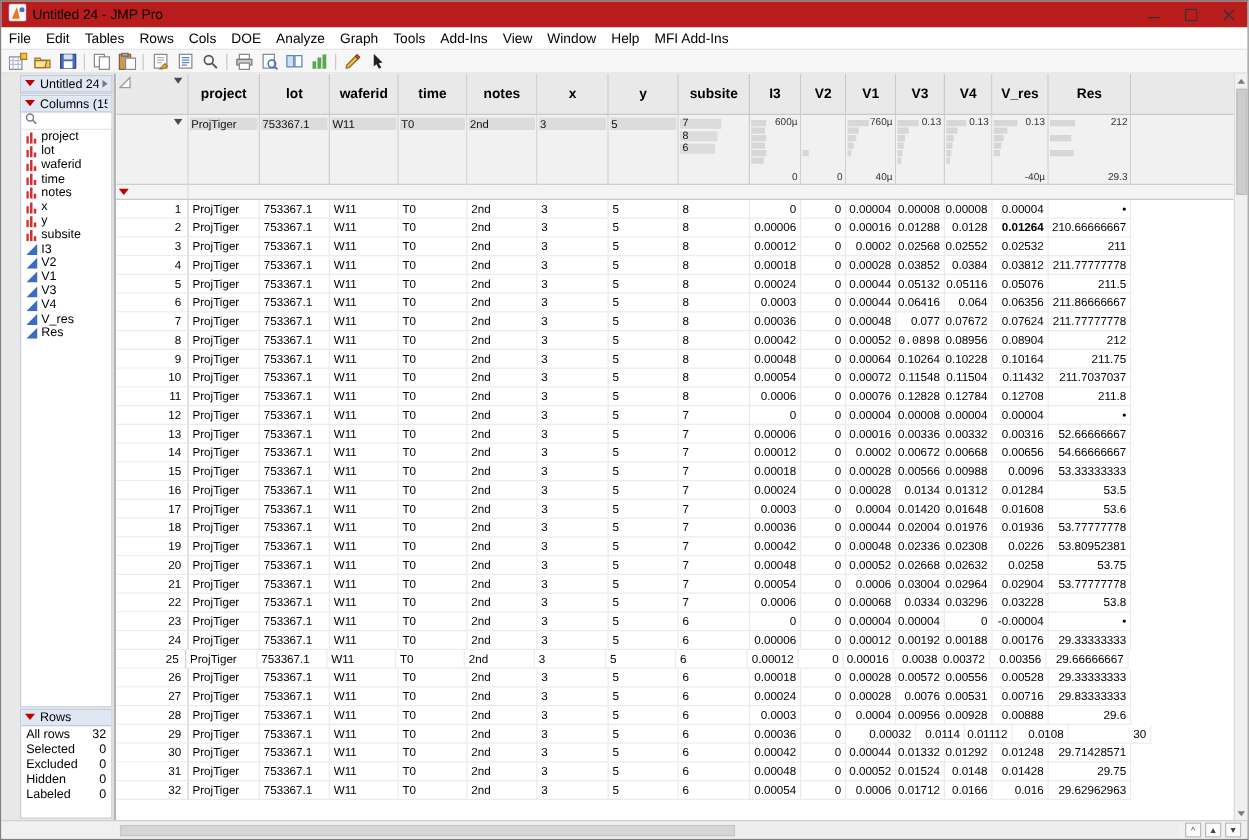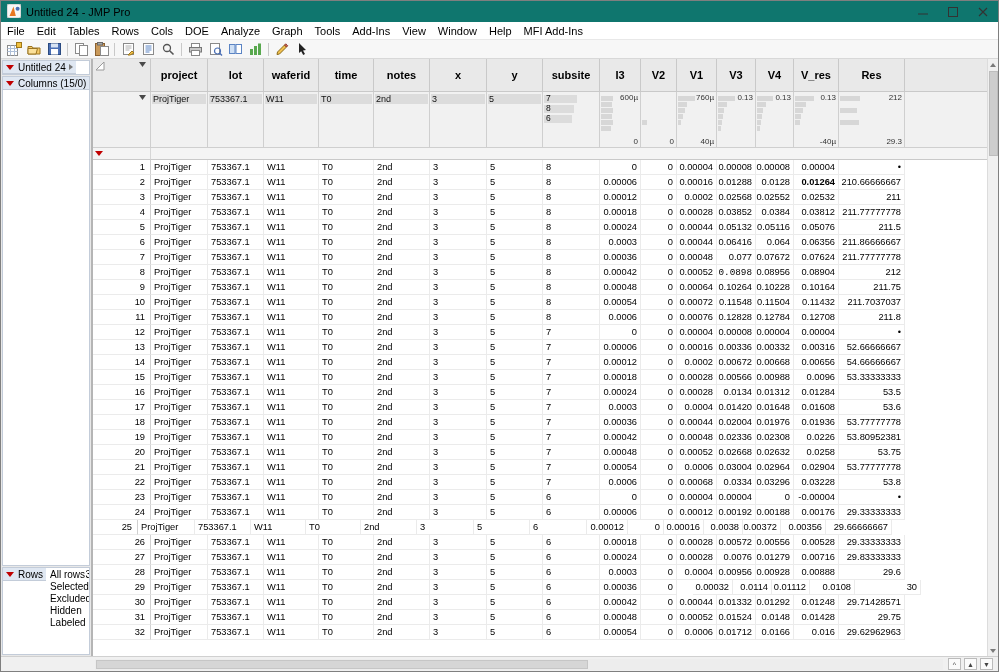--- a/index.html
+++ b/index.html
@@ -1,34 +1,34 @@
 <!DOCTYPE html>
 <html><head>
 <meta charset="utf-8">
 <style>
 *{box-sizing:border-box;margin:0;padding:0}
 html,body{width:999px;height:672px;overflow:hidden}
 body{font-family:"Liberation Sans",sans-serif;background:#d0d0d0;font-size:11px;color:#000}
 .window{width:999px;height:672px;border:1px solid #7f7f7f;background:#f0f0f0;display:flex;flex-direction:column;overflow:hidden}
 
-.titlebar{height:21px;background:#0f766e;display:flex;align-items:center;gap:5px;padding-left:6px;flex:0 0 auto}
+.titlebar{height:21px;background:#b91c1c;display:flex;align-items:center;gap:5px;padding-left:6px;flex:0 0 auto}
 .title{font-size:11px}
 .win-controls{margin-left:auto;display:flex;height:100%}
 .wc{width:30px;display:flex;align-items:center;justify-content:center}
 
 .menubar{height:17px;background:#fff;display:flex;align-items:center;font-size:11px;flex:0 0 auto}
 .menu-item{padding:0 6px;cursor:default}
 
 .toolbar{height:20px;background:#f7f7f7;border-top:1px solid #e8e8e8;border-bottom:1px solid #d8d8d8;display:flex;align-items:center;padding-left:3px;flex:0 0 auto}
 .tool-btn{width:20px;height:18px;display:flex;align-items:center;justify-content:center}
 .tb-sep{width:1px;height:13px;background:#c9c9c9;margin:0 3px}
 
 .main{flex:1;display:flex;min-height:0}
 .sidebar{width:92px;flex:0 0 auto;background:#e8e8e8;border-right:2px solid #b5b5b5;display:flex;flex-direction:column;font-size:10px}
-.panel{border:1px solid #c3ccd9;background:#fff;margin:1px 1px 0 1px;display:flex;flex-direction:row;overflow:hidden}
+.panel{border:1px solid #c3ccd9;background:#fff;margin:1px 1px 0 15px;display:flex;flex-direction:column;overflow:hidden}
 .panel-header{background:#dfe7f2;border-bottom:1px solid #c3ccd9;height:13px;display:flex;align-items:center;gap:3px;padding:0 3px;flex:0 0 auto}
 .panel-title{font-size:10px;white-space:nowrap;overflow:hidden}
 .tri-r{width:0;height:0;border-top:3px solid transparent;border-bottom:3px solid transparent;border-left:4px solid #777;margin-left:auto}
 .tp-body{height:96px}
 .src-item{display:flex;align-items:center;gap:3px;padding:2px 0 0 7px}
 .columns-panel{flex:1;min-height:0}
 .search-row{height:14px;display:flex;align-items:center;gap:2px;padding-left:3px;border-bottom:1px solid #e6e6e6;flex:0 0 auto}
 .search-row input{border:none;outline:none;width:66px;height:11px;font-size:10px;font-family:"Liberation Sans",sans-serif}
 .col-list{overflow:hidden}
 .col-item{display:flex;align-items:center;gap:3px;height:11.2px;padding-left:3px;white-space:nowrap}
@@ -1039,21 +1039,21 @@
             <div class="cell dcell num" style="width: 41px;">0.00006</div>
             <div class="cell dcell num" style="width: 36px;">0</div>
             <div class="cell dcell num" style="width: 40px;">0.00012</div>
             <div class="cell dcell num" style="width: 39px;">0.00192</div>
             <div class="cell dcell num" style="width: 38px;">0.00188</div>
             <div class="cell dcell num" style="width: 45px;">0.00176</div>
             <div class="cell dcell num" style="width: 66px;">29.33333333</div>
             <div class="cell dcell filler"></div>
           </div>
           <div class="trow data-row">
-            <div class="cell rownum" style="width: 45px;">25</div>
+            <div class="cell rownum" style="width: 56px;">25</div>
             <div class="cell dcell txt" style="width: 57px;">ProjTiger</div>
             <div class="cell dcell txt" style="width: 56px;">753367.1</div>
             <div class="cell dcell txt" style="width: 55px;">W11</div>
             <div class="cell dcell txt" style="width: 55px;">T0</div>
             <div class="cell dcell txt" style="width: 56px;">2nd</div>
             <div class="cell dcell txt" style="width: 57px;">3</div>
             <div class="cell dcell txt" style="width: 56px;">5</div>
             <div class="cell dcell txt" style="width: 57px;">6</div>
             <div class="cell dcell num" style="width: 41px;">0.00012</div>
             <div class="cell dcell num" style="width: 36px;">0</div>
@@ -1090,21 +1090,21 @@
             <div class="cell dcell txt" style="width: 55px;">W11</div>
             <div class="cell dcell txt" style="width: 55px;">T0</div>
             <div class="cell dcell txt" style="width: 56px;">2nd</div>
             <div class="cell dcell txt" style="width: 57px;">3</div>
             <div class="cell dcell txt" style="width: 56px;">5</div>
             <div class="cell dcell txt" style="width: 57px;">6</div>
             <div class="cell dcell num" style="width: 41px;">0.00024</div>
             <div class="cell dcell num" style="width: 36px;">0</div>
             <div class="cell dcell num" style="width: 40px;">0.00028</div>
             <div class="cell dcell num" style="width: 39px;">0.0076</div>
-            <div class="cell dcell num" style="width: 38px;">0.01279</div>
+            <div class="cell dcell num" style="width: 38px;">0.00531</div>
             <div class="cell dcell num" style="width: 45px;">0.00716</div>
             <div class="cell dcell num" style="width: 66px;">29.83333333</div>
             <div class="cell dcell filler"></div>
           </div>
           <div class="trow data-row">
             <div class="cell rownum" style="width: 58px;">28</div>
             <div class="cell dcell txt" style="width: 57px;">ProjTiger</div>
             <div class="cell dcell txt" style="width: 56px;">753367.1</div>
             <div class="cell dcell txt" style="width: 55px;">W11</div>
             <div class="cell dcell txt" style="width: 55px;">T0</div>

